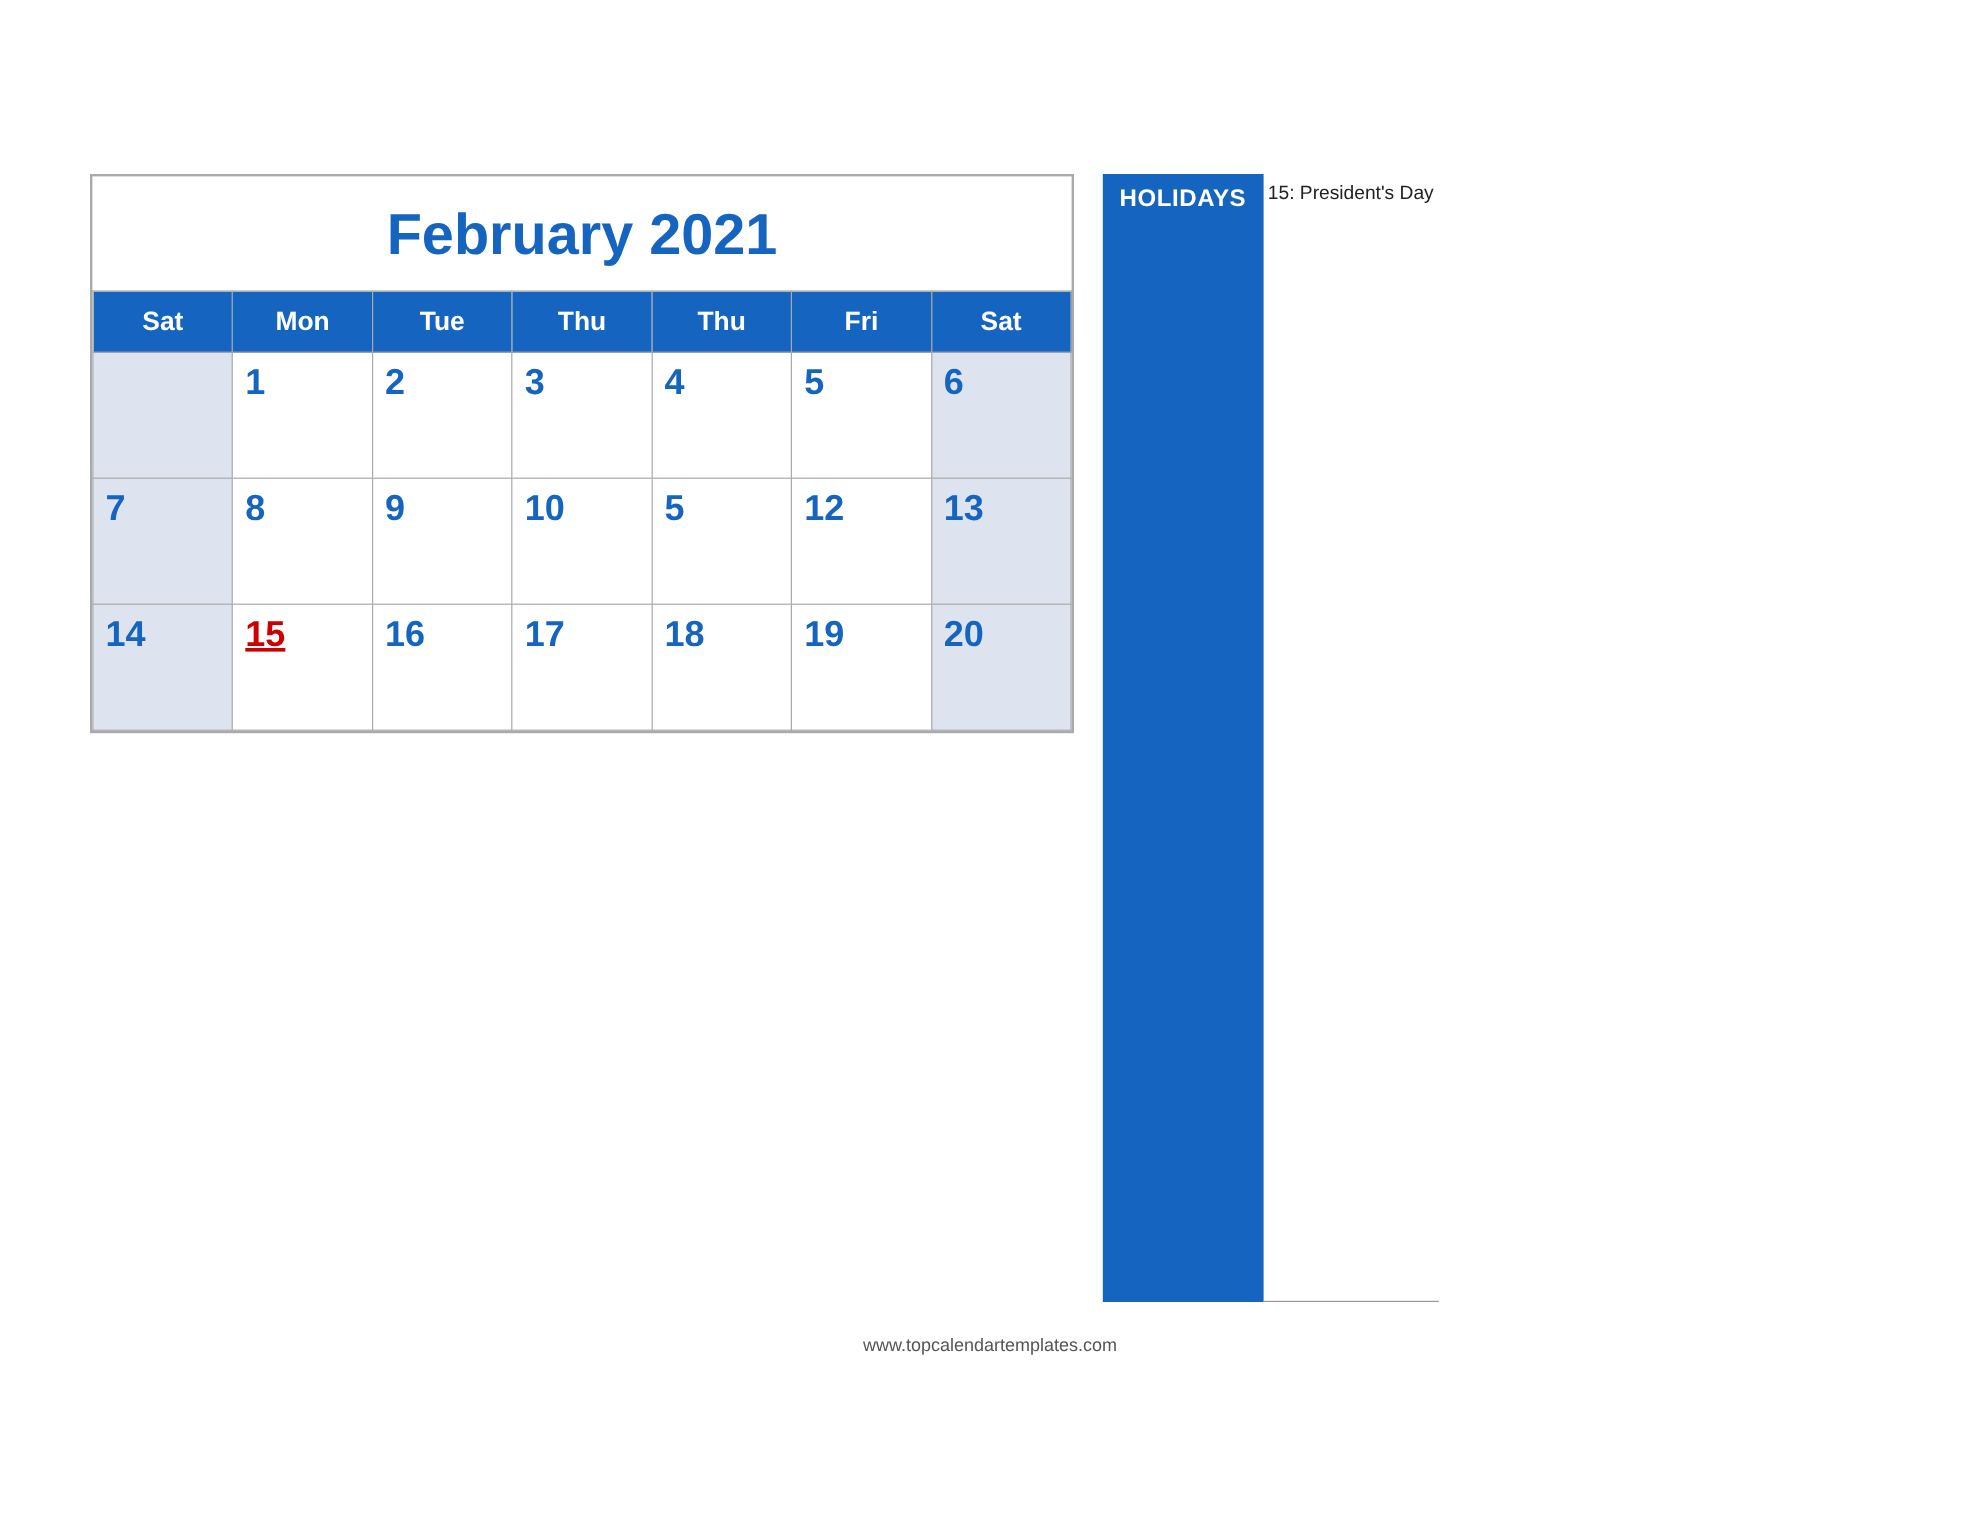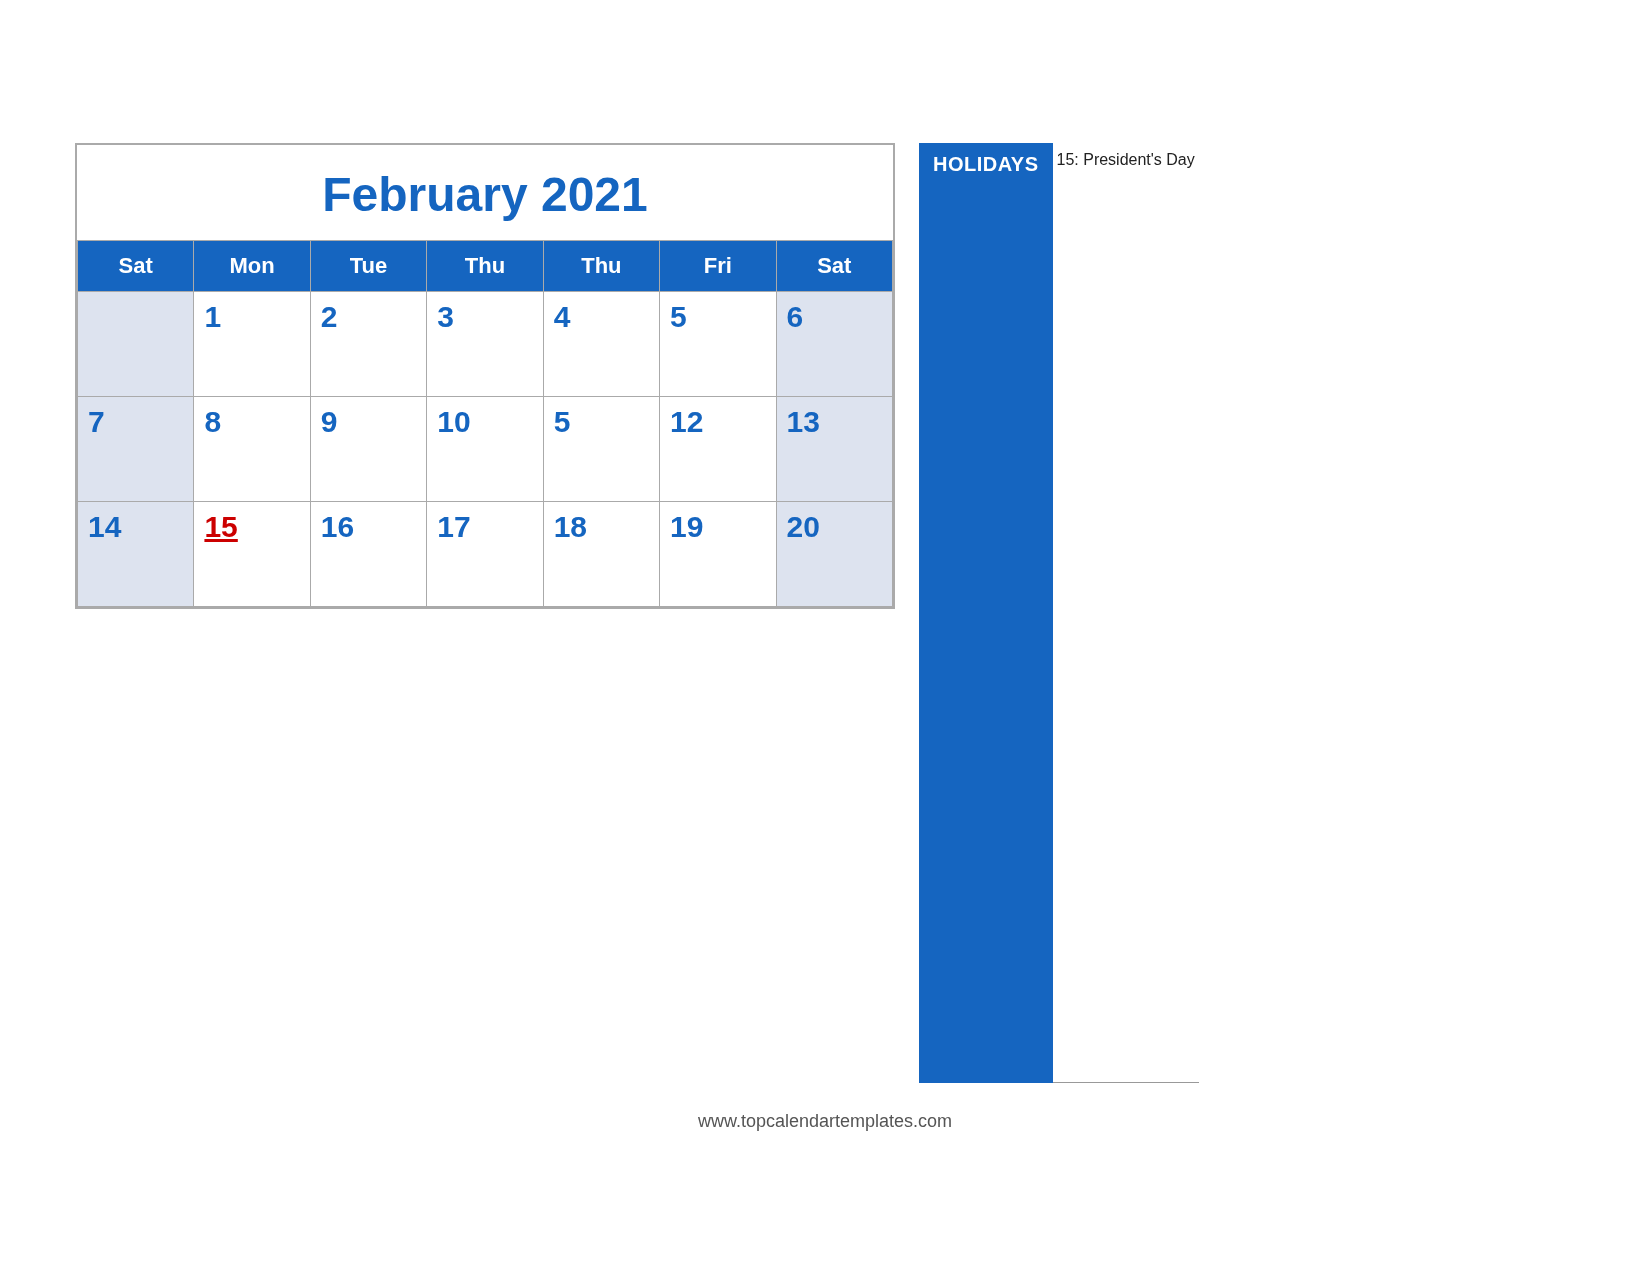--- a/index.html
+++ b/index.html
@@ -99,21 +99,21 @@
       gap: 0;
       margin-top: 4px;
     }
     .note-line {
       border-bottom: 1px solid #888;
       height: 36px;
     }
     
     .footer {
       margin-top: 28px;
-      font-size: 18px;
+      font-size: 15px;
       color: #555;
       text-align: center;
     }
   </style>
 </head>
 <body>
 
 <div class="page-wrapper">
   <div class="main-content">
 

